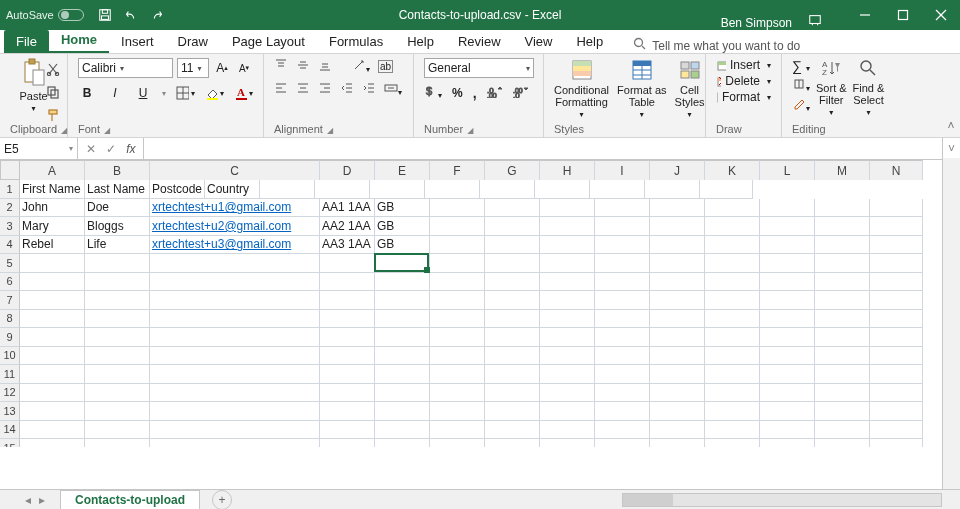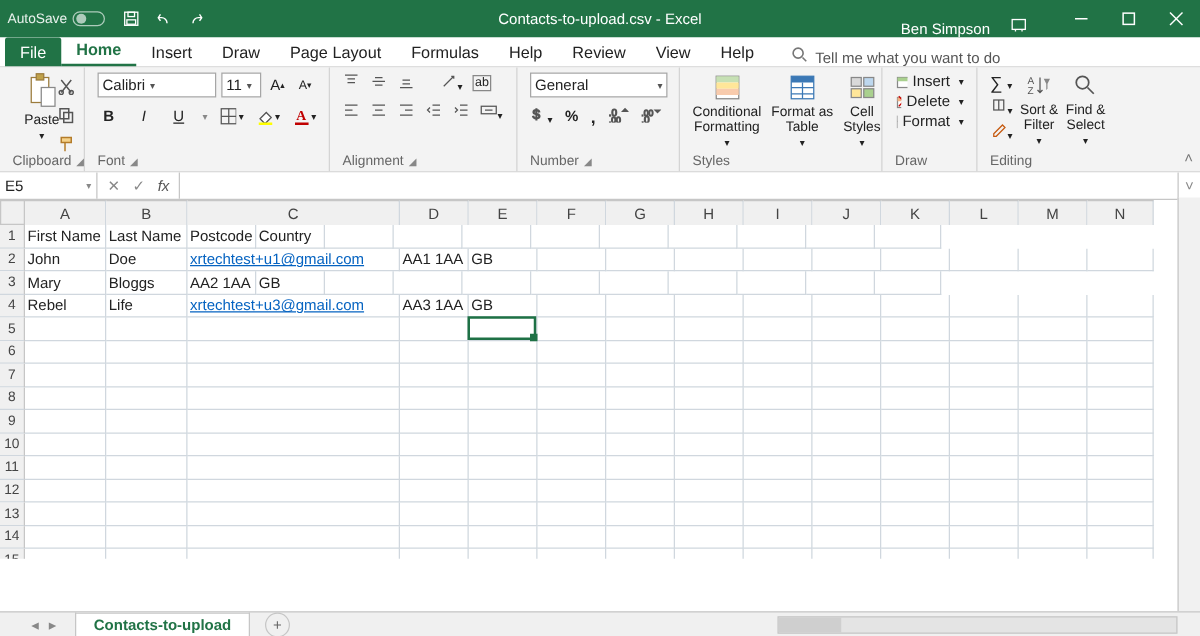--- a/index.html
+++ b/index.html
@@ -488,20 +488,21 @@
         <div class="cell" style="width: 55px;"></div>
         <div class="cell" style="width: 55px;"></div>
         <div class="cell" style="width: 55px;"></div>
         <div class="cell" style="width: 55px;"></div>
         <div class="cell" style="width: 53px;"></div>
       </div>
       <div class="row">
         <div class="rowh">3</div>
         <div class="cell" style="width: 65px;">Mary</div>
         <div class="cell" style="width: 65px;">Bloggs</div>
+        <div class="cell link" style="width: 170px;">xrtechtest+u2@gmail.com</div>
         <div class="cell" style="width: 55px;">AA2 1AA</div>
         <div class="cell" style="width: 55px;">GB</div>
         <div class="cell" style="width: 55px;"></div>
         <div class="cell" style="width: 55px;"></div>
         <div class="cell" style="width: 55px;"></div>
         <div class="cell" style="width: 55px;"></div>
         <div class="cell" style="width: 55px;"></div>
         <div class="cell" style="width: 55px;"></div>
         <div class="cell" style="width: 55px;"></div>
         <div class="cell" style="width: 55px;"></div>

